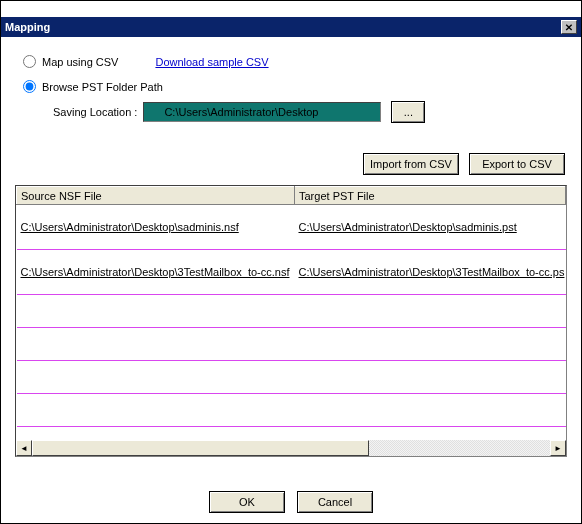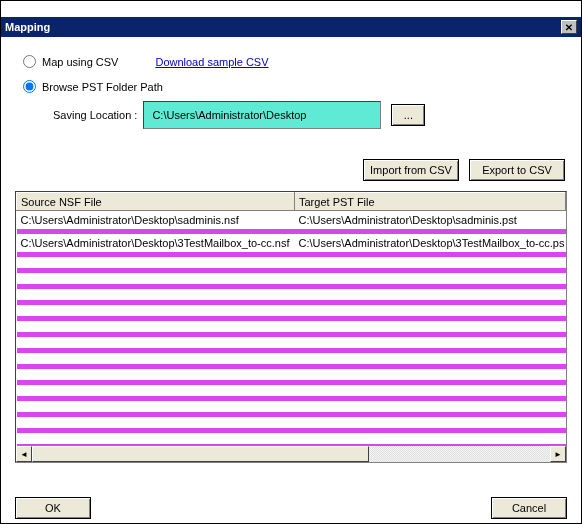--- a/index.html
+++ b/index.html
@@ -56,28 +56,28 @@
     cursor: pointer;
   }
   .saving-row {
     display: flex;
     align-items: center;
     margin: 8px 0 0 38px;
   }
   .saving-row label { margin-right: 6px; }
   .path-input {
     width: 238px;
-    height: 28px;
+    height: 20px;
     font-family: Tahoma, Arial, sans-serif;
     font-size: 11px;
-    padding: 1px 8px;
+    padding: 1px 20px;
     border: 1px solid #808080;
     border-top-color: #404040;
     border-left-color: #404040;
-    background: #5eead4;
+    background: #0f766e;
   }
   .btn {
     font-family: Tahoma, Arial, sans-serif;
     font-size: 11px;
     background: #ece9d8;
     border: 1px solid #000;
     box-shadow: inset 1px 1px 0 #fff, inset -1px -1px 0 #808080;
     cursor: pointer;
     padding: 2px 4px;
     height: 22px;
@@ -112,25 +112,26 @@
     border: 1px solid #808080;
     border-top-color: #fff;
     border-left-color: #fff;
     text-align: left;
     padding: 2px 4px;
     font-weight: normal;
     height: 18px;
     font-size: 11px;
   }
   .td {
-    border-bottom: 5px solid #d946ef;
-    padding: 3px 4px;
+    border-bottom: 1px solid #d946ef;
+    padding: 16px 4px;
     height: 16px;
     white-space: nowrap;
     overflow: hidden;
+    text-decoration: underline;
   }
   .col-source { width: 278px; }
   .col-target { width: auto; }
   .scroll-h {
     position: absolute;
     left: 0; right: 0; bottom: 0;
     height: 16px;
     background: #ece9d8;
     display: flex;
     align-items: stretch;
@@ -153,21 +154,21 @@
     position: absolute;
     left: 0; top: 0; bottom: 0;
     width: 65%;
     background: #ece9d8;
     border: 1px solid #fff;
     border-right-color: #404040;
     border-bottom-color: #404040;
   }
   .bottom-buttons {
     display: flex;
-    justify-content: space-between;
+    justify-content: center;
     gap: 12px;
     margin-top: 34px;
   }
   .bottom-buttons .btn { width: 76px; }
 </style>
 </head>
 <body>
 
 <div class="titlebar">
   <span class="titlebar-title">Mapping</span>

